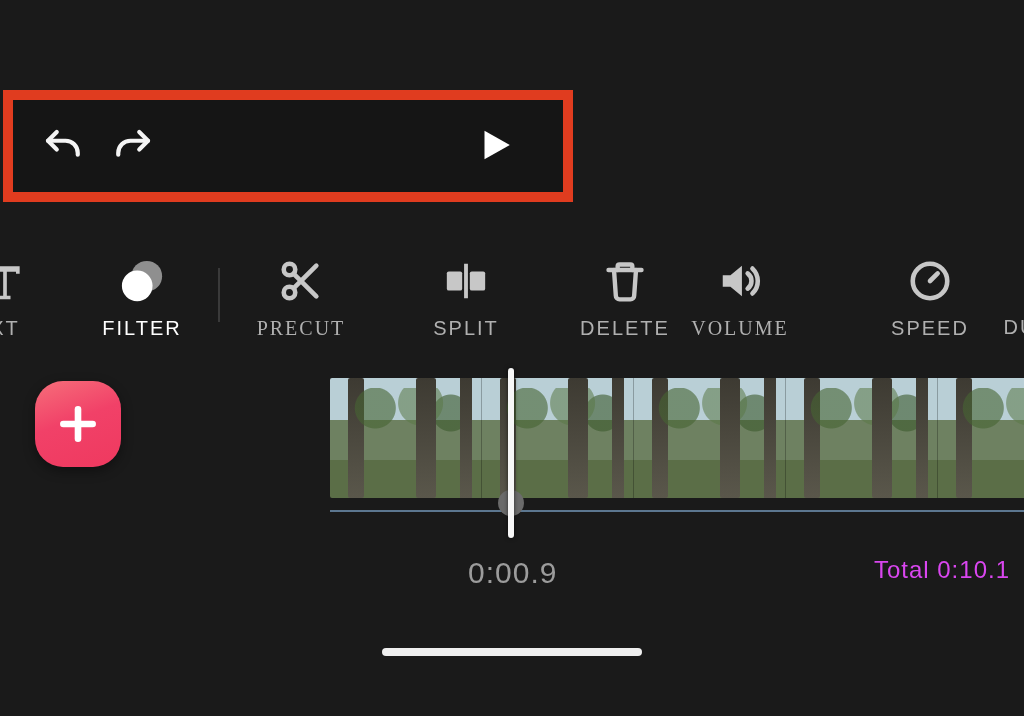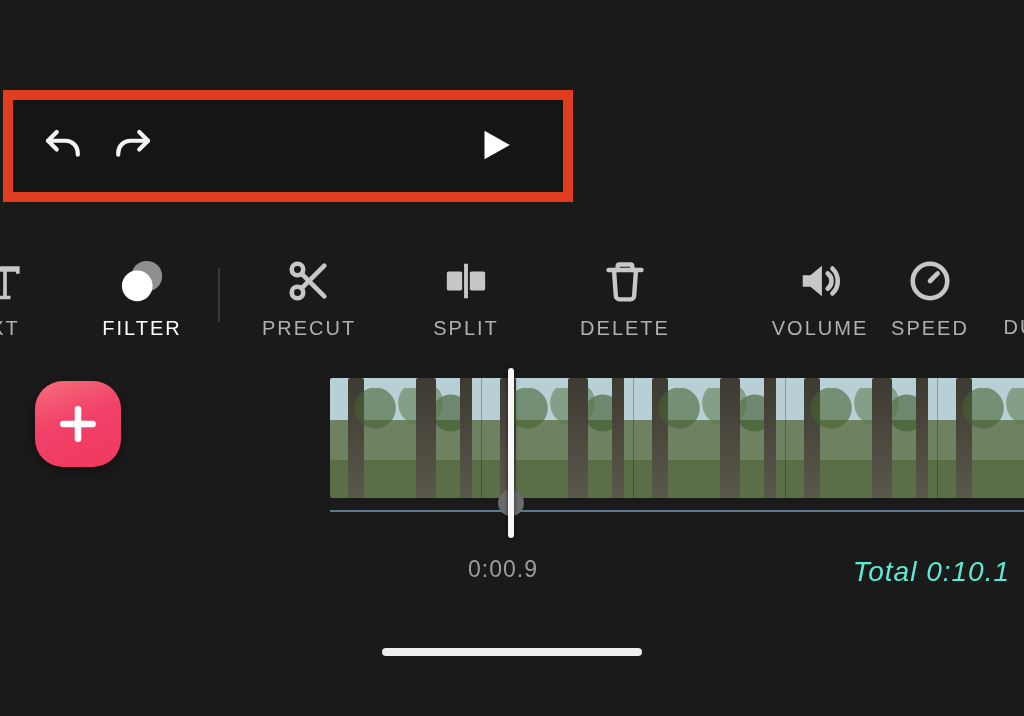--- a/index.html
+++ b/index.html
@@ -82,24 +82,24 @@
   .tool-label {
     font-size: 20px;
     letter-spacing: 2px;
     font-weight: 500;
     color: #b0b0b0;
   }
   
   .tool-text   { position:absolute; left:-30px; width:70px; }
   .tool-filter { position:absolute; left: 92px; width:100px;justify-content:space-between; }
   .tool-sep    { position:absolute; left: 218px; top: 20px; width: 2px; height: 54px; background:#3a3a3a; }
-  .tool-precut { position:absolute; left: 254px; width:110px; }
+  .tool-precut { position:absolute; left: 246px; width:110px;font-family:Liberation Serif, serif; }
   .tool-split  { position:absolute; left: 416px; width:100px; }
   .tool-delete { position:absolute; left: 570px; width:110px; }
-  .tool-volume { position:absolute; left: 760px; width:120px; }
+  .tool-volume { position:absolute; left: 680px; width:120px;font-family:Liberation Serif, serif; }
   .tool-speed  { position:absolute; left: 880px; width:100px;text-align:right; }
   .tool-du     { position:absolute; left: 990px; width:60px; }
 
   
   .add-clip {
     position: absolute;
     left: 35px;
     top: 381px;
     width: 86px;
     height: 86px;
@@ -192,32 +192,31 @@
     display:flex;align-items:center;justify-content:center;
     color:#d0d0d0;
     font-size:14px;
   }
 
   
   .time-current {
     position:absolute;
     left: 468px;
     top: 556px;
-    font-size: 23px;
+    font-size: 30px;
     letter-spacing: 1px;
     color: #9c9c9c;
   }
   .time-total {
     position:absolute;
     right: 14px;
     top: 556px;
-    font-size: 28px;
+    font-size: 24px;
     letter-spacing: 1px;
-    color: #5eead4;
-    font-style: italic;
+    color: #d946ef;
   }
 
   
   .home-indicator {
     position:absolute;
     left: 50%;
     transform: translateX(-50%);
     bottom: 60px;
     width: 260px;
     height: 8px;

